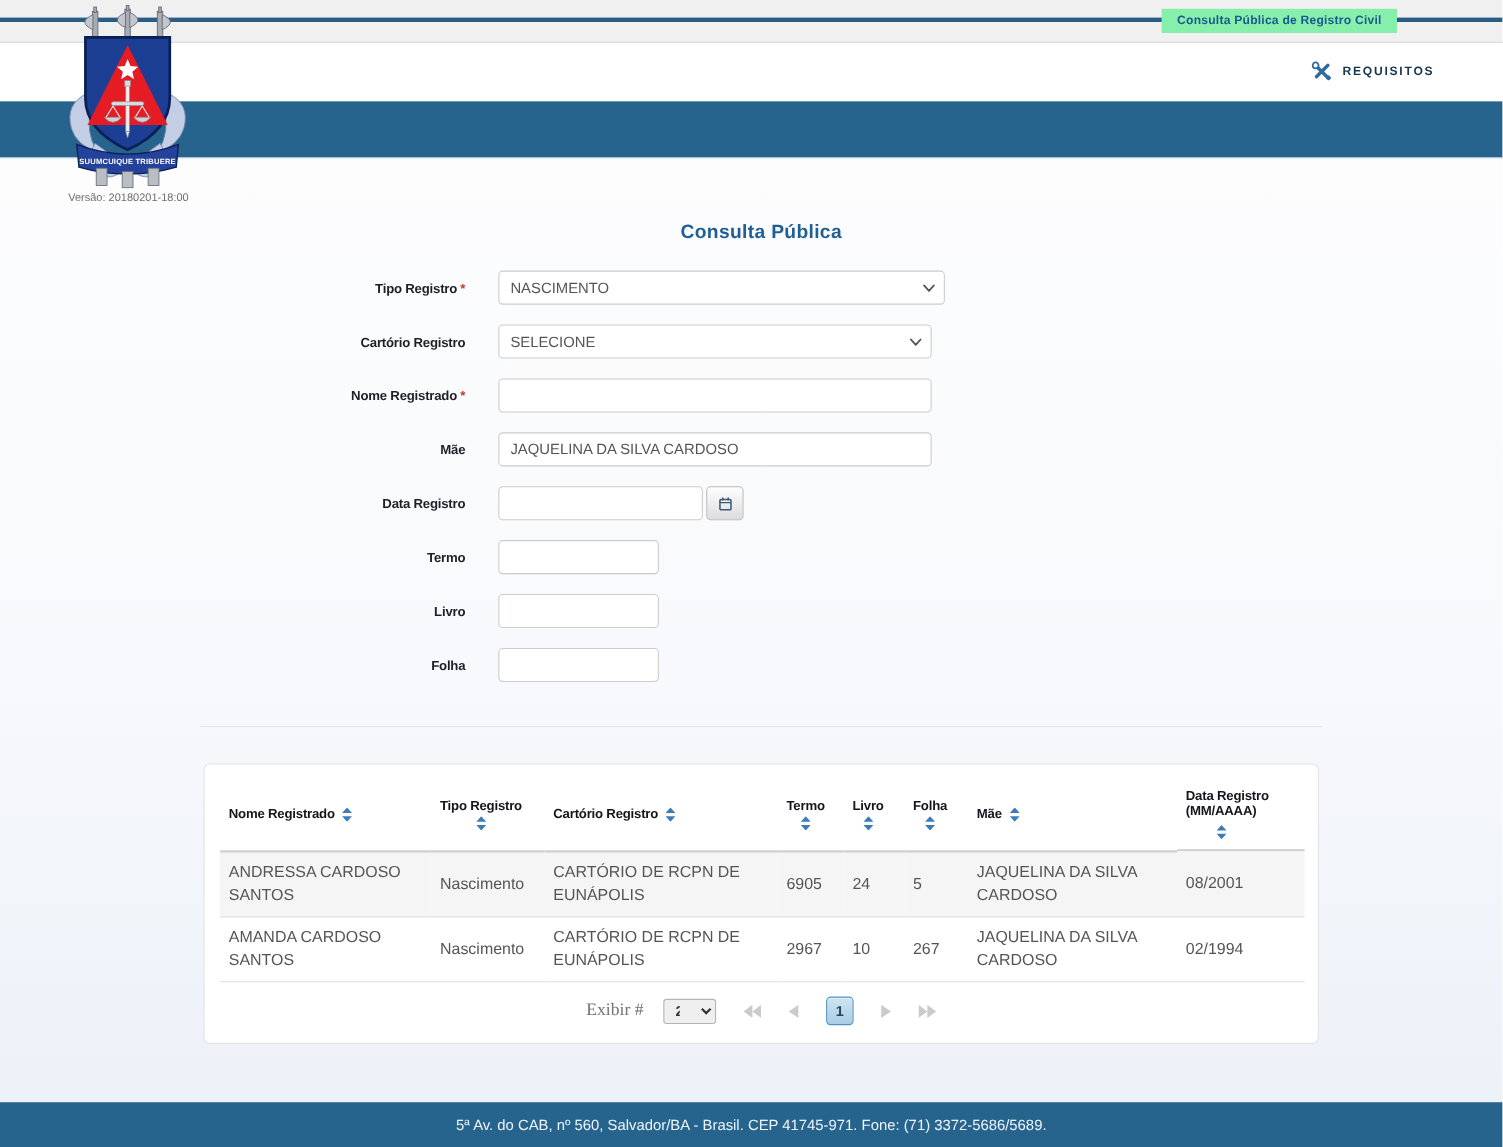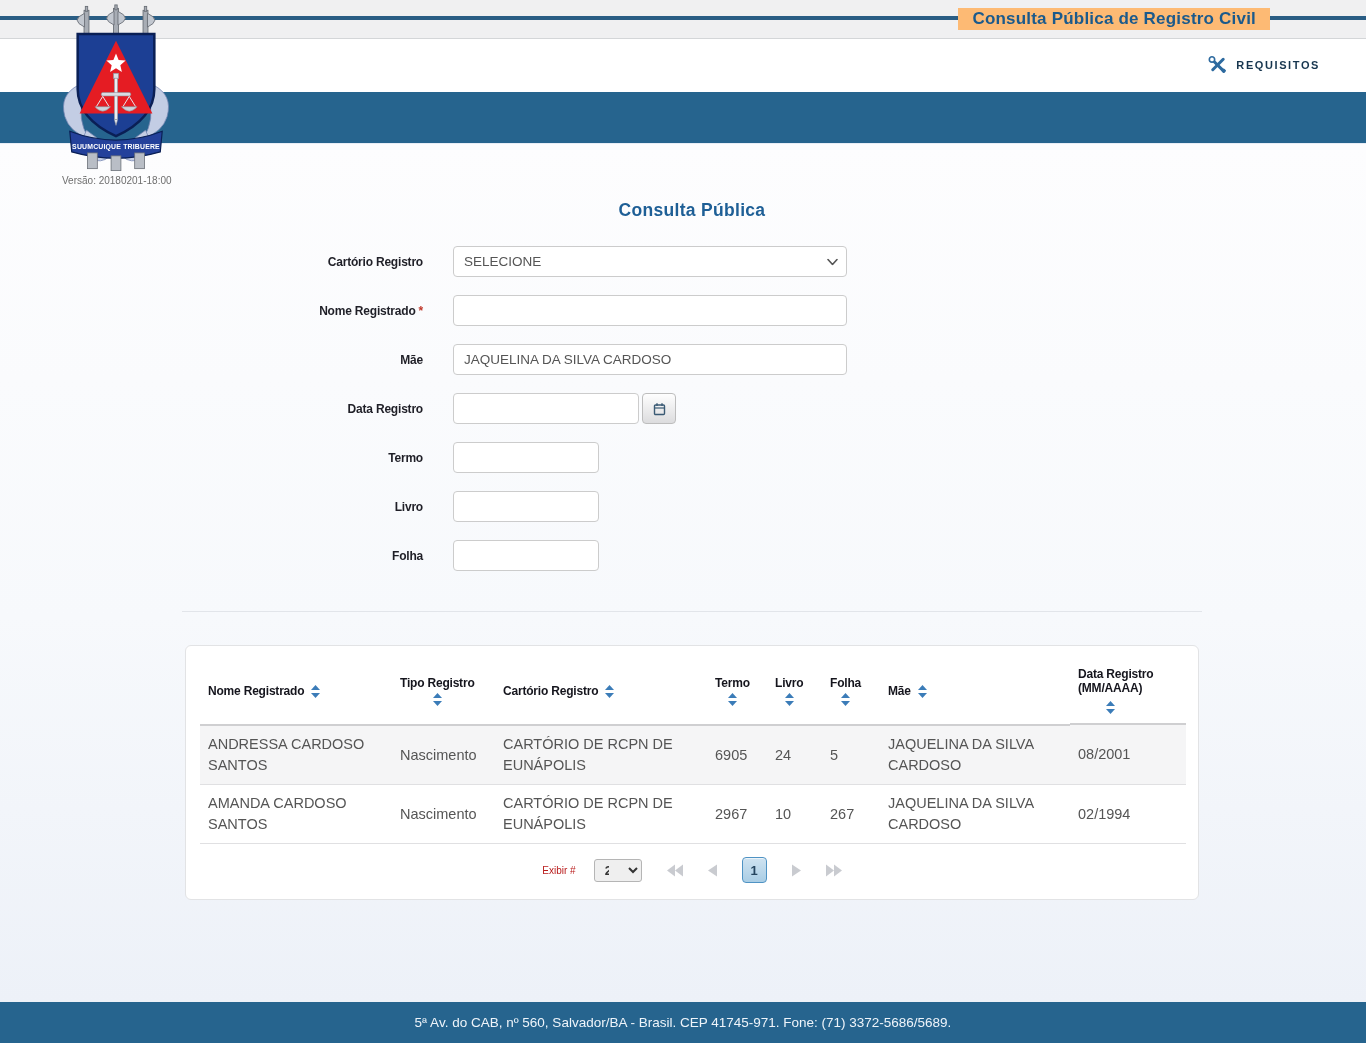--- a/index.html
+++ b/index.html
@@ -11,25 +11,25 @@
     position: relative;
     display: flex; flex-direction: column;
     overflow: hidden;
   }
 
   
   .hdr-top { position: relative; height: 39px; background: #f0f0f1; border-bottom: 1px solid #d4d6d8; }
   .hdr-rule { position: absolute; top: 16px; left: 0; right: 0; height: 4px; background: #2a5d84; }
   .hdr-title {
     position: absolute; top: 8px; right: 96px;
-    background: #fdba74; padding: 0 14px;
-    font-size: 17px; font-weight: bold; color: #1b5a8c; line-height: 22px; letter-spacing: .2px;
+    background: #86efac; padding: 0 14px;
+    font-size: 11px; font-weight: bold; color: #1b5a8c; line-height: 22px; letter-spacing: .2px;
   }
   .hdr-nav { position: relative; height: 53px; background: #fff; }
-  .requisitos { position: absolute; right: 46px; top: 16px; display: flex; align-items: center; gap: 9px; cursor: pointer; text-decoration: none; }
+  .requisitos { position: absolute; right: 62px; top: 16px; display: flex; align-items: center; gap: 9px; cursor: pointer; text-decoration: none; }
   .requisitos-label { font-size: 11px; font-weight: bold; color: #17364f; letter-spacing: 1.6px; }
   .hdr-band { height: 52px; background: #26648e; border-bottom: 1px solid #e7edf6; }
 
   .logo { position: absolute; left: 57px; top: 4px; z-index: 5; }
   .version { position: absolute; left: 62px; top: 175px; z-index: 5; font-size: 10px; color: #6e6e6e; }
 
   
   .main { flex: 1; background: linear-gradient(180deg, #fdfdfe 0%, #f7f9fc 55%, #edf1f8 100%); padding-top: 56px; padding-left: 18px; }
   .page-title { margin: 0 0 25px; text-align: center; font-size: 17.5px; font-weight: bold; color: #1e5f96; letter-spacing: .3px; }
 
@@ -68,21 +68,21 @@
   td { font-size: 14.5px; color: #555; padding: 8px; border-bottom: 1px solid #e0e0e2; vertical-align: middle; line-height: 1.45; }
   tr.alt td { background: #f5f5f6; }
   .thw { display: inline-flex; align-items: center; gap: 7px; }
   th.stack .thw { flex-direction: column; gap: 3px; }
   .th2 { display: block; }
   .th2 .l2 { display: inline-flex; align-items: center; gap: 6px; flex-direction: column; }
 
   
   .pager { display: flex; align-items: center; justify-content: center; gap: 25px; padding: 13px 0 12px; }
   .pgsize-group { display: flex; align-items: center; gap: 18px; }
-  .pgsize-label { font-size: 10px; color: #b91c1c; }
+  .pgsize-label { font-size: 16px; color: #737373; font-family: Liberation Serif, serif; }
   select.pgsize { height: 23px; width: 48px; font-size: 13px; font-weight: bold; color: #333; border: 1px solid #b5b5b5; border-radius: 3px; padding: 0 16px 0 6px; }
   .pg-btn { display: flex; align-items: center; justify-content: center; cursor: pointer; }
   .pg-current {
     width: 25px; height: 26px; border: 1px solid #4f93c4; border-radius: 4px;
     background: linear-gradient(#cfe3f1, #a9cde5); color: #25455f; font-weight: bold; font-size: 13px;
     display: flex; align-items: center; justify-content: center; box-shadow: inset 0 1px 0 rgba(255,255,255,.6);
   }
 
   
   .footer { height: 41px; background: #26648e; display: flex; align-items: center; justify-content: center; font-size: 13.5px; color: #eef4fa; }
@@ -164,20 +164,37 @@
       <rect x="55" y="154" width="10" height="15"></rect>
       <rect x="79" y="151" width="10" height="16"></rect>
     </g>
   </svg>
 </div>
 <span class="version">Versão: 20180201-18:00</span>
 
 <div class="main">
   <h1 class="page-title">Consulta Pública</h1>
 
+  <div class="frm-row">
+    <label class="frm-label">
+      <span>Tipo Registro</span><span class="req">*</span>
+    </label>
+    <div class="frm-field">
+      <span class="sel-wrap">
+        <select class="ctl w-tipo">
+          <option selected="">NASCIMENTO</option>
+        </select>
+        <span class="chev">
+          <svg width="11" height="7" viewBox="0 0 11 7">
+              <polyline points="1,1 5.5,6 10,1" fill="none" stroke="#555" stroke-width="1.6" stroke-linecap="round" stroke-linejoin="round"></polyline>
+            </svg>
+        </span>
+      </span>
+    </div>
+  </div>
 
   <div class="frm-row">
     <label class="frm-label">
       <span>Cartório Registro</span>
     </label>
     <div class="frm-field">
       <span class="sel-wrap">
         <select class="ctl w-lg">
           <option selected="">SELECIONE</option>
         </select>

